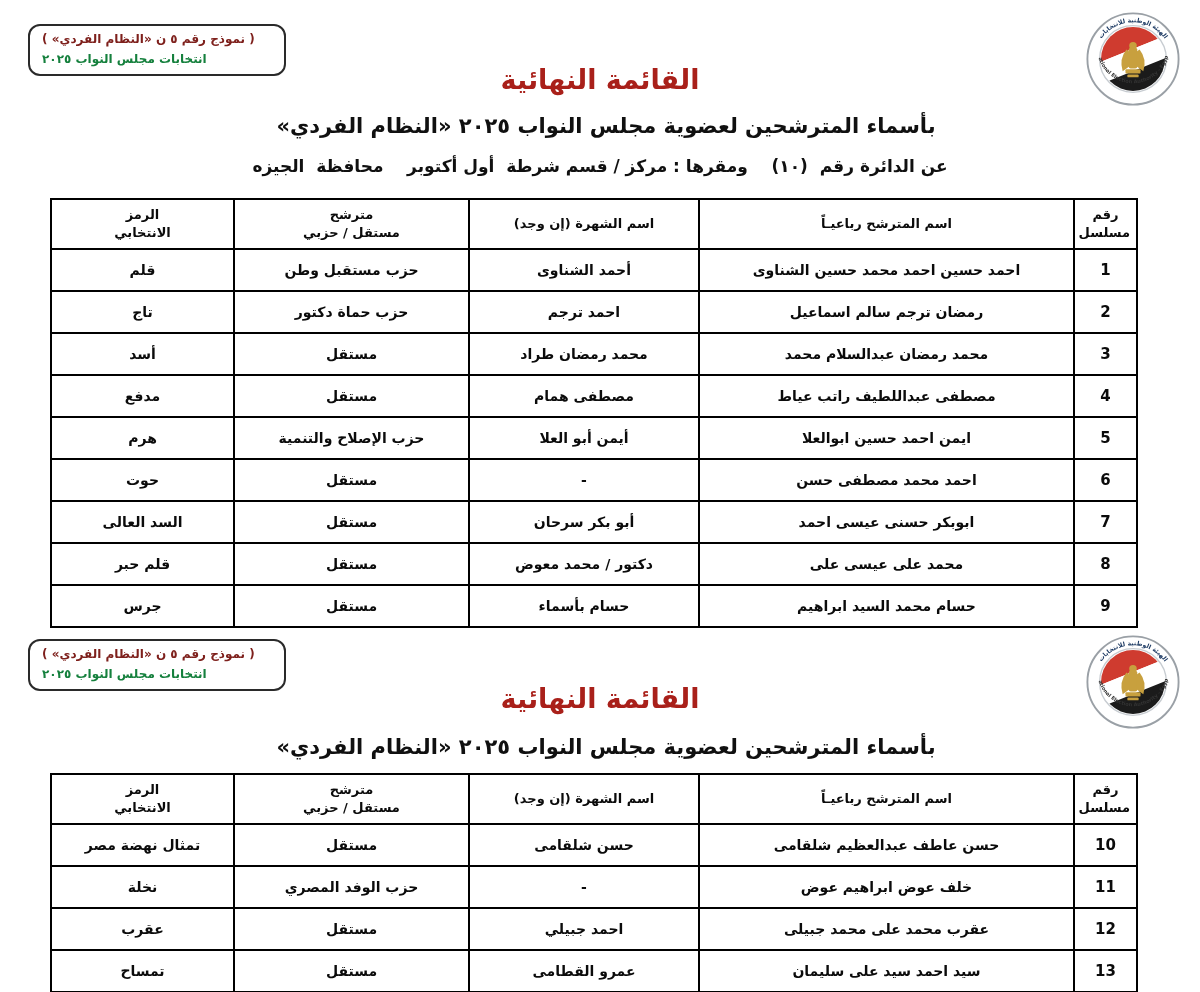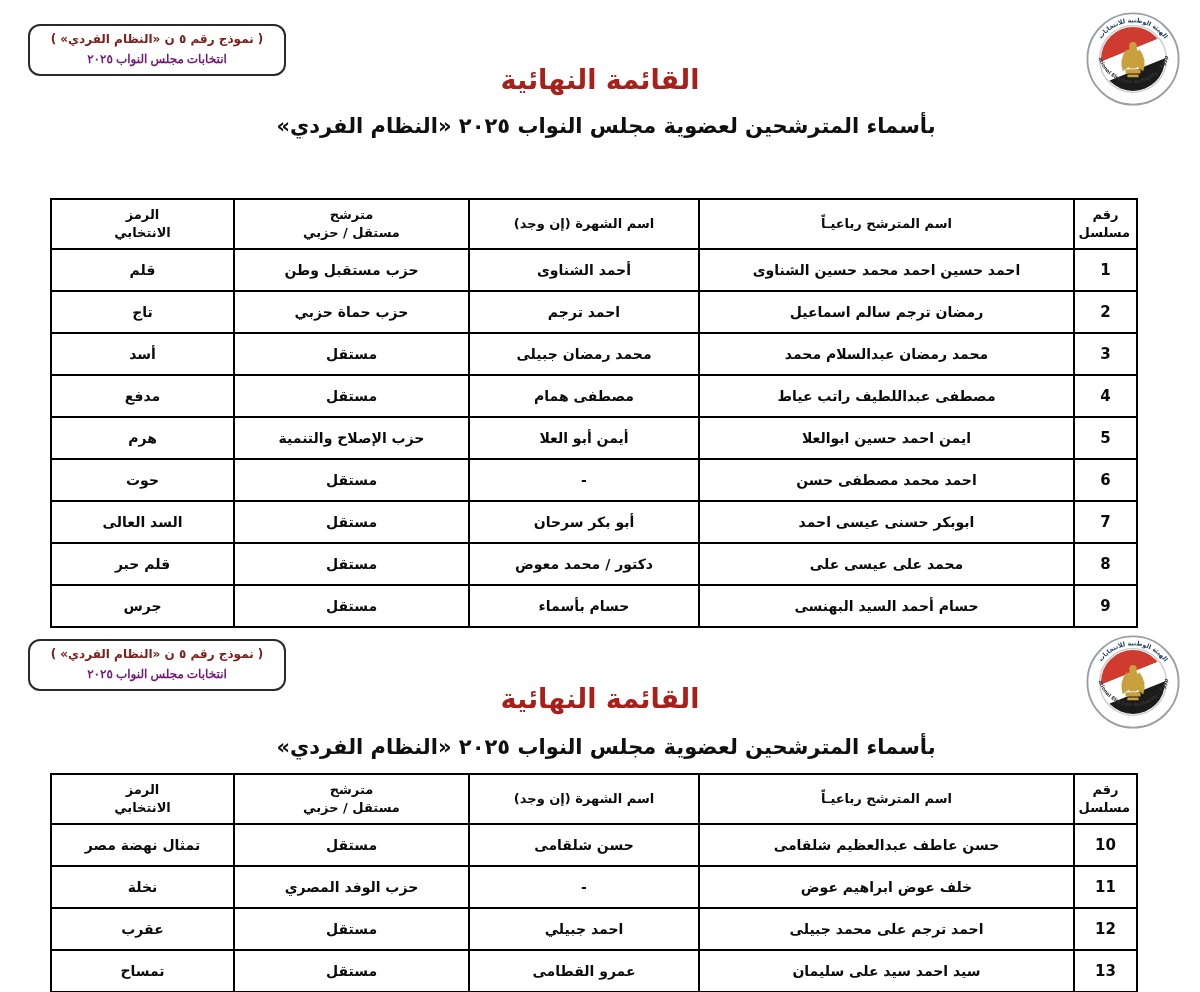--- a/index.html
+++ b/index.html
@@ -8,25 +8,25 @@
     font-family:"DejaVu Sans",sans-serif;overflow:hidden;direction:rtl;
   }
   .section{position:absolute;right:0;left:0;}
   .sec0{top:0;height:615px;}
   .sec1{top:615px;height:377px;}
 
   
   .badge{
     position:absolute;left:28px;top:24px;min-width:230px;
     border:2px solid #2a2a2a;border-radius:12px;padding:4px 12px;
-    text-align:center;font-weight:bold;font-size:12px;line-height:1.65;
+    text-align:left;font-weight:bold;font-size:12px;line-height:1.65;
     direction:rtl;background:#fff;
   }
   .badge .l1{color:#7e201c;}
-  .badge .l2{color:#701a75;font-family:Liberation Serif, serif;}
+  .badge .l2{color:#15803d;}
 
   
   .logo{position:absolute;left:1086px;top:12px;width:94px;height:94px;}
   .sec1 .logo{top:20px;}
 
   .title{
     position:absolute;top:64px;right:0;left:0;text-align:center;
     color:#a9201a;font-size:27px;font-weight:bold;letter-spacing:0;
   }
   .subtitle{
@@ -100,20 +100,21 @@
           <textPath href="#arcTop0" startOffset="50%" text-anchor="middle">الهيئة الوطنية للانتخابات</textPath>
         </text>
         <text font-size="5.4" font-weight="bold" fill="#333333">
           <textPath href="#arcBot0" startOffset="50%" text-anchor="middle">National Election Authority - Egypt</textPath>
         </text>
       </svg>
     </div>
 
     <div class="title">القائمة النهائية</div>
     <div class="subtitle">بأسماء المترشحين لعضوية مجلس النواب ٢٠٢٥ «النظام الفردي»</div>
+    <div class="district">عن الدائرة رقم  (١٠)    ومقرها : مركز / قسم شرطة  أول أكتوبر    محافظة  الجيزه</div>
 
     <div class="tablewrap">
       <table class="candidates">
         <colgroup>
           <col style="width:63px">
             <col style="width:375px">
             <col style="width:230px">
           <col style="width:235px">
             <col style="width:183px">
         </colgroup>
@@ -134,27 +135,27 @@
               <td class="c-serial">1</td>
               <td class="c-name">احمد حسين احمد محمد حسين الشناوى</td>
               <td class="c-famous">أحمد الشناوى</td>
               <td class="c-party">حزب مستقبل وطن</td>
               <td class="c-symbol">قلم</td>
             </tr>
             <tr>
               <td class="c-serial">2</td>
               <td class="c-name">رمضان ترجم سالم اسماعيل</td>
               <td class="c-famous">احمد ترجم</td>
-              <td class="c-party">حزب حماة حزبي</td>
+              <td class="c-party">حزب حماة دكتور</td>
               <td class="c-symbol">تاج</td>
             </tr>
             <tr>
               <td class="c-serial">3</td>
               <td class="c-name">محمد رمضان عبدالسلام محمد</td>
-              <td class="c-famous">محمد رمضان جبيلى</td>
+              <td class="c-famous">محمد رمضان طراد</td>
               <td class="c-party">مستقل</td>
               <td class="c-symbol">أسد</td>
             </tr>
             <tr>
               <td class="c-serial">4</td>
               <td class="c-name">مصطفى عبداللطيف راتب عياط</td>
               <td class="c-famous">مصطفى همام</td>
               <td class="c-party">مستقل</td>
               <td class="c-symbol">مدفع</td>
             </tr>
@@ -181,21 +182,21 @@
             </tr>
             <tr>
               <td class="c-serial">8</td>
               <td class="c-name">محمد على عيسى على</td>
               <td class="c-famous">دكتور / محمد معوض</td>
               <td class="c-party">مستقل</td>
               <td class="c-symbol">قلم حبر</td>
             </tr>
             <tr>
               <td class="c-serial">9</td>
-              <td class="c-name">حسام أحمد السيد البهنسى</td>
+              <td class="c-name">حسام محمد السيد ابراهيم</td>
               <td class="c-famous">حسام بأسماء</td>
               <td class="c-party">مستقل</td>
               <td class="c-symbol">جرس</td>
             </tr>
           </tbody>
       </table>
     </div>
   </div>
 
   <div class="section sec1">
@@ -274,21 +275,21 @@
             </tr>
             <tr>
               <td class="c-serial">11</td>
               <td class="c-name">خلف عوض ابراهيم عوض</td>
               <td class="c-famous">-</td>
               <td class="c-party">حزب الوفد المصري</td>
               <td class="c-symbol">نخلة</td>
             </tr>
             <tr>
               <td class="c-serial">12</td>
-              <td class="c-name">احمد ترجم على محمد جبيلى</td>
+              <td class="c-name">عقرب محمد على محمد جبيلى</td>
               <td class="c-famous">احمد جبيلي</td>
               <td class="c-party">مستقل</td>
               <td class="c-symbol">عقرب</td>
             </tr>
             <tr>
               <td class="c-serial">13</td>
               <td class="c-name">سيد احمد سيد على سليمان</td>
               <td class="c-famous">عمرو القطامى</td>
               <td class="c-party">مستقل</td>
               <td class="c-symbol">تمساح</td>

